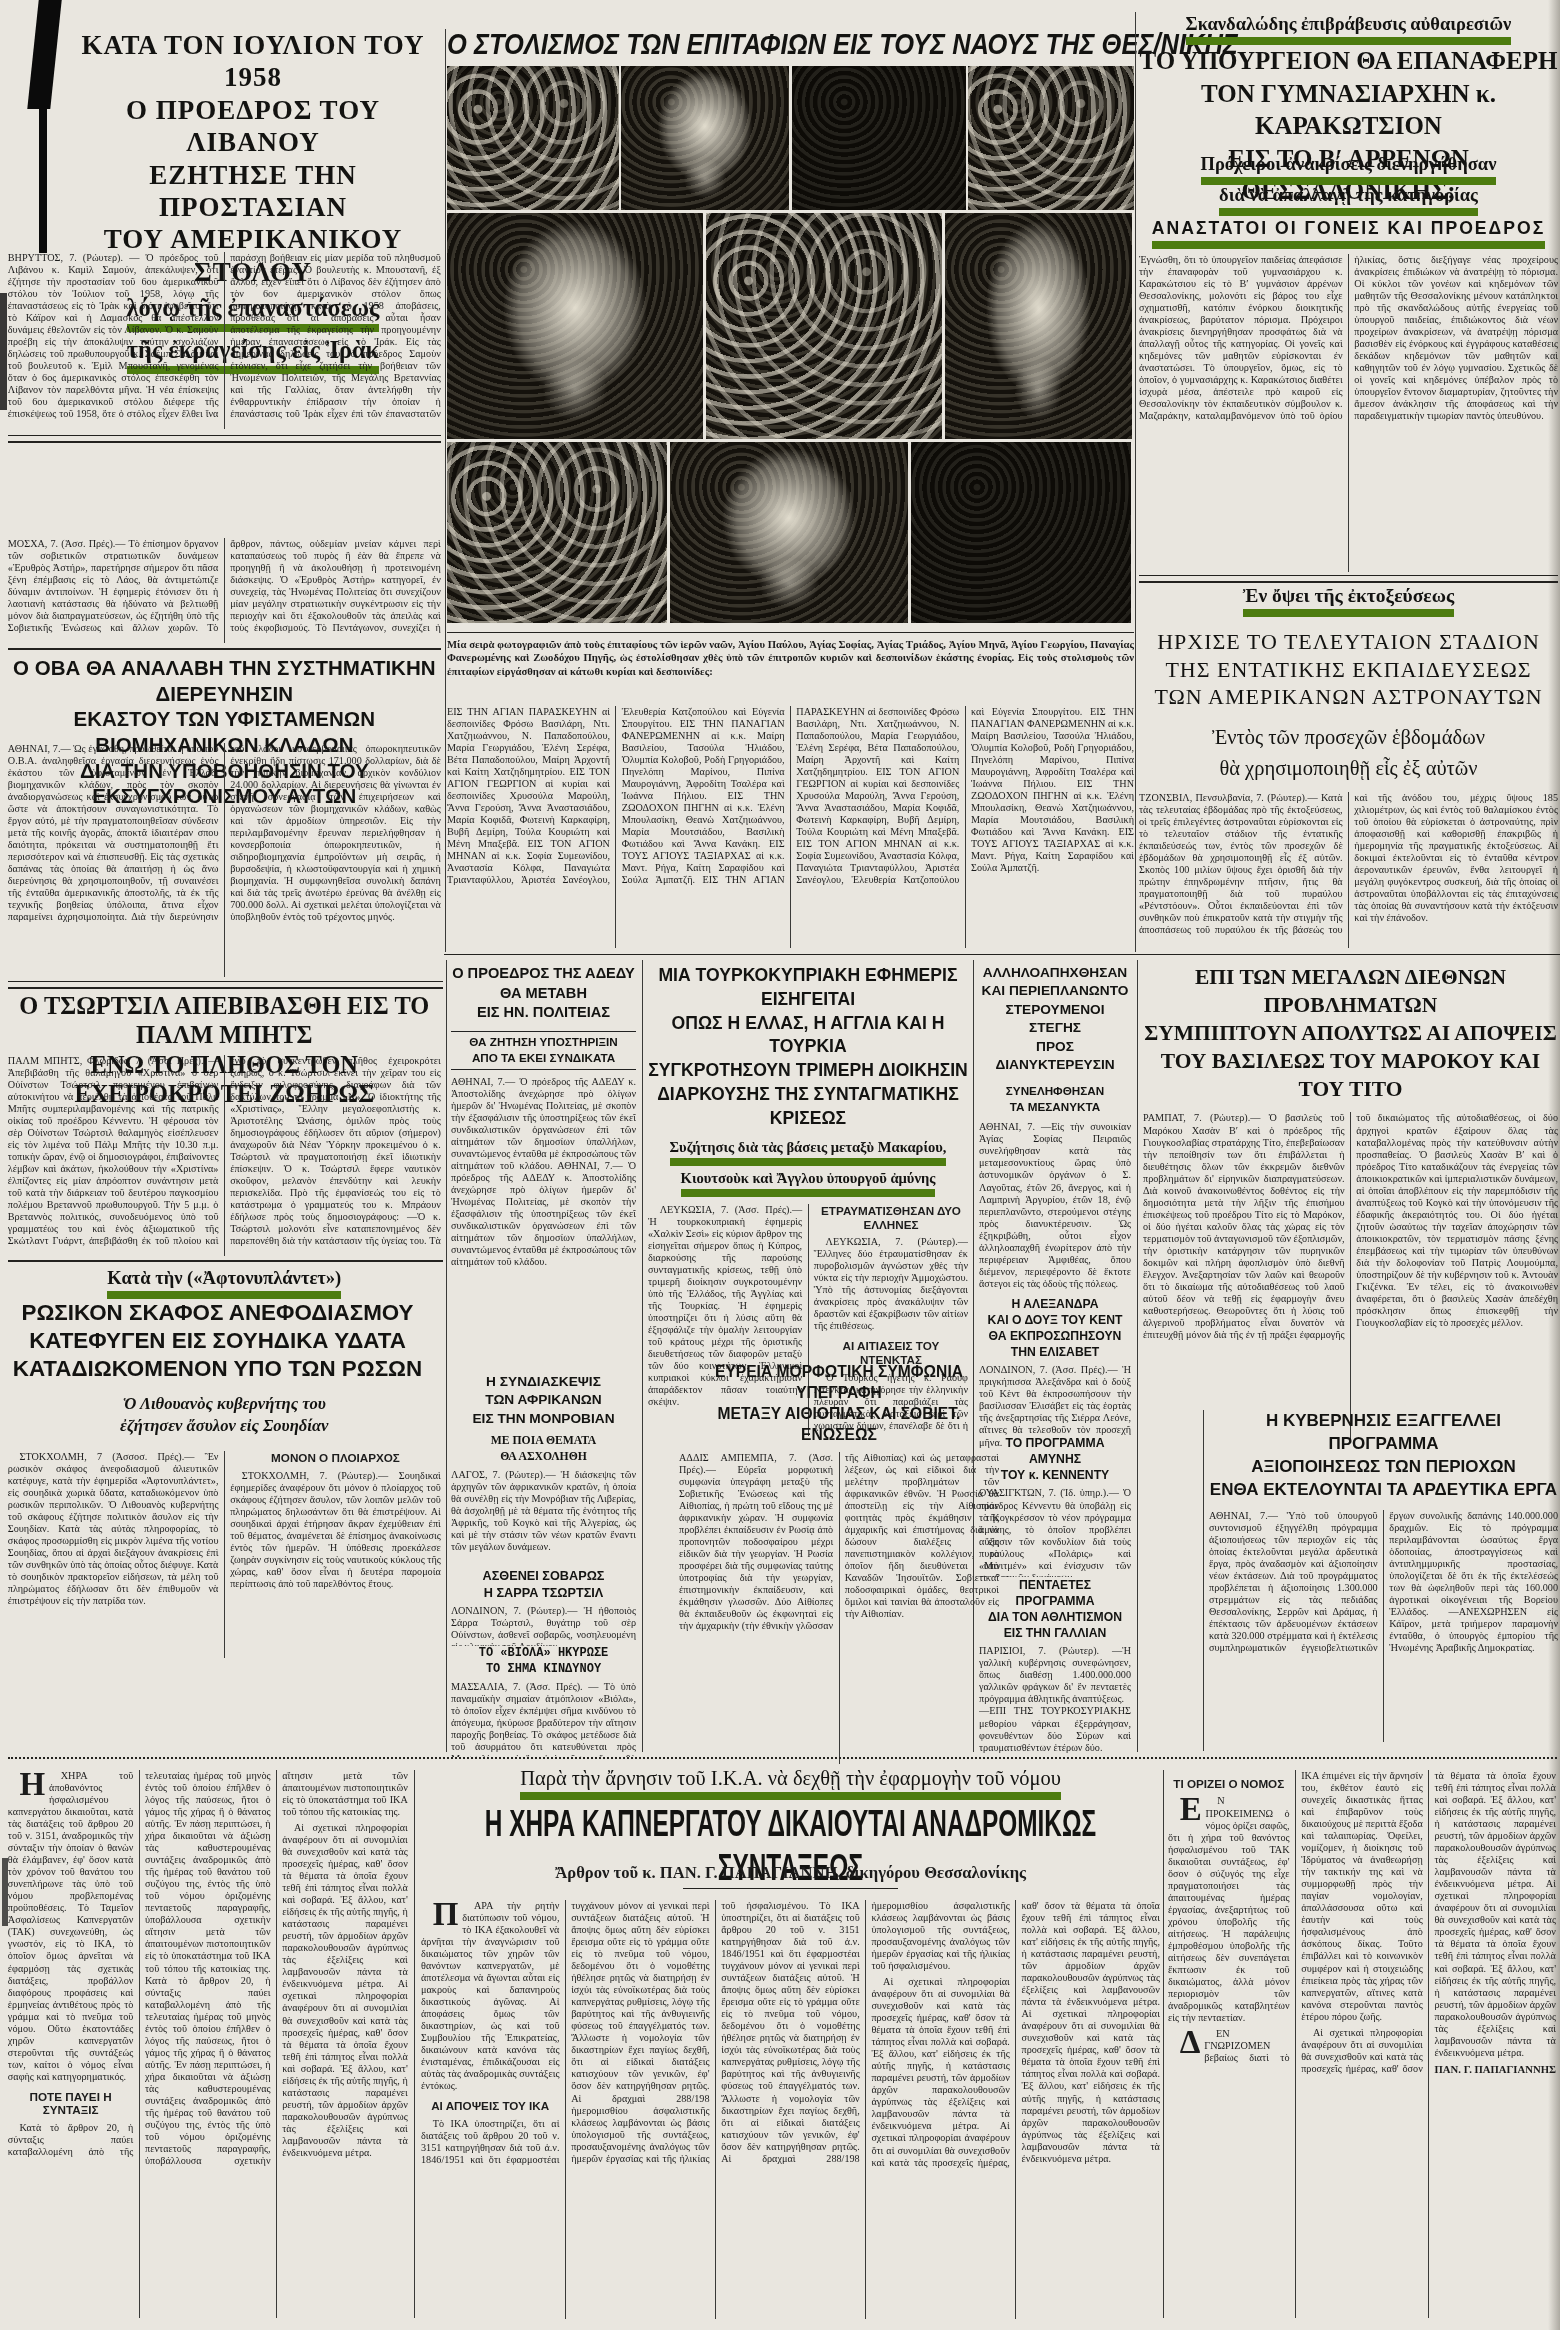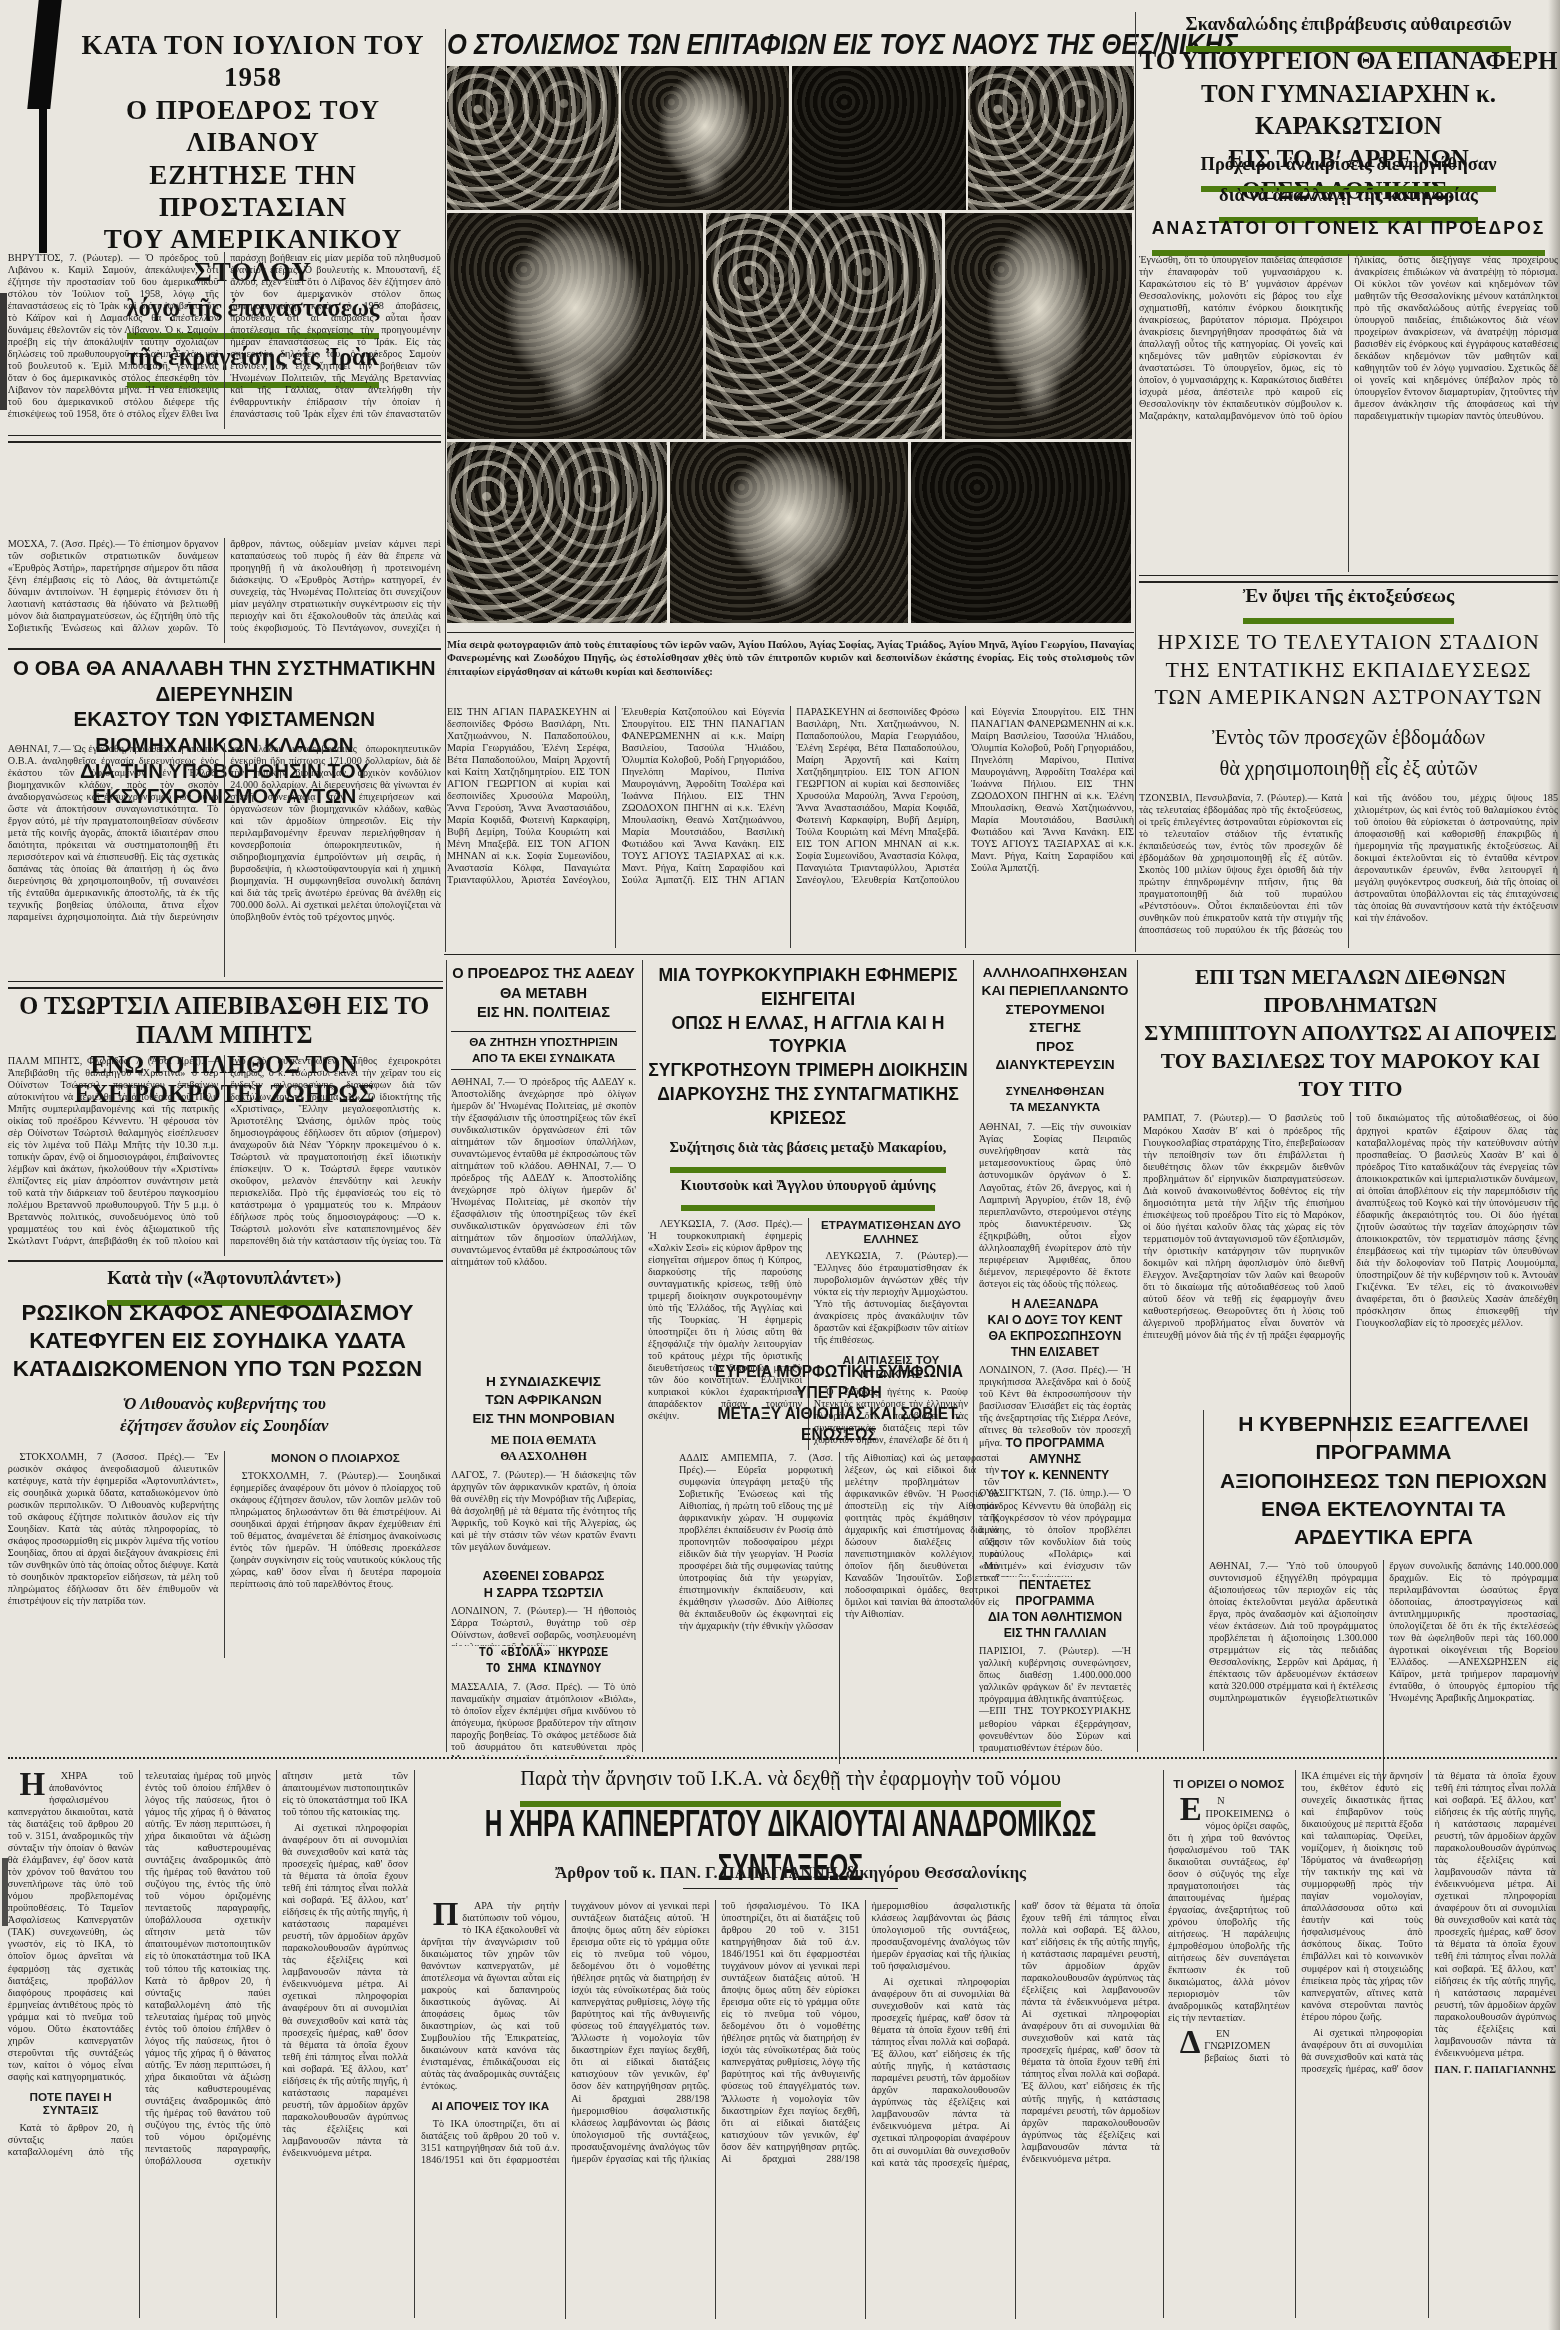--- a/index.html
+++ b/index.html
@@ -11,21 +11,21 @@
   .bt p{margin:0 0 3.9px 0;text-indent:11.7px;}
   .pre{white-space:pre-line;}
   .c2{column-count:2;column-gap:11.7px;column-rule:1px solid #3a3a38;}
   .c3{column-count:3;column-gap:11.7px;column-rule:1px solid #3a3a38;}
   .c4{column-count:4;column-gap:11.7px;column-rule:1px solid #3a3a38;}
   .c5{column-count:5;column-gap:11.7px;column-rule:1px solid #3a3a38;}
   
   .hl{font-weight:bold;text-align:center;color:#131311;}
   .serif{font-family:"Liberation Serif","DejaVu Serif",serif;}
   .sans{font-family:"Liberation Sans","DejaVu Sans",sans-serif;}
-  .sub-u{display:inline-block;border-bottom:6px solid #4d7c0f;padding-bottom:11px;}
+  .sub-u{display:inline-block;border-bottom:8px solid #4d7c0f;padding-bottom:2px;}
   .center{text-align:center;}
   .inner-sub{font-family:"Liberation Sans","DejaVu Sans",sans-serif;font-weight:bold;
              text-align:center;font-size:11.7px;margin:6.8px 0 4.9px;text-indent:0;column-span:none;}
   .dc::first-letter{float:left;font-size:33px;line-height:.82;font-weight:bold;padding:1px 3.9px 0 0;}
   
   .hrule{background:#23221f;height:2px;}
   .hrule1{background:#23221f;height:1px;}
   .hrule-dbl{height:4.9px;border-top:1px solid #23221f;border-bottom:2px solid #23221f;}
   .dotted{height:0;border-top:2.9px dotted #23221f;}
   .vline{width:1px;background:#3a3a38;}
@@ -249,21 +249,21 @@
   </div>
 
   <div class="abs" style="left:1143px;top:964px;width:415px;">
     <div class="hl serif pre" style="font-size:21.5px;line-height:1.3;">ΕΠΙ ΤΩΝ ΜΕΓΑΛΩΝ ΔΙΕΘΝΩΝ ΠΡΟΒΛΗΜΑΤΩΝ
 ΣΥΜΠΙΠΤΟΥΝ ΑΠΟΛΥΤΩΣ ΑΙ ΑΠΟΨΕΙΣ
 ΤΟΥ ΒΑΣΙΛΕΩΣ ΤΟΥ ΜΑΡΟΚΟΥ ΚΑΙ ΤΟΥ ΤΙΤΟ</div>
     <div class="bt c2" style="height:330px;margin-top:8.8px;">ΡΑΜΠΑΤ, 7. (Ρώυτερ).— Ὁ βασιλεὺς τοῦ Μαρόκου Χασὰν Β′ καὶ ὁ πρόεδρος τῆς Γιουγκοσλαβίας στρατάρχης Τίτο, ἐπεβεβαίωσαν τὴν πεποίθησίν των ὅτι ἐπιβάλλεται ἡ διευθέτησις ὅλων τῶν ἐκκρεμῶν διεθνῶν προβλημάτων δι' εἰρηνικῶν διαπραγματεύσεων. Διὰ κοινοῦ ἀνακοινωθέντος δοθέντος εἰς τὴν δημοσιότητα μετὰ τὴν λῆξιν τῆς ἐπισήμου ἐπισκέψεως τοῦ προέδρου Τίτο εἰς τὸ Μαρόκον, οἱ δύο ἡγέται καλοῦν ὅλας τὰς χώρας εἰς τὸν τερματισμὸν τοῦ ἀνταγωνισμοῦ τῶν ἐξοπλισμῶν, τὴν ὁριστικὴν κατάργησιν τῶν πυρηνικῶν δοκιμῶν καὶ πλήρη ἀφοπλισμὸν ὑπὸ διεθνῆ ἔλεγχον. Ἀνεξαρτησίαν τῶν λαῶν καὶ θεωροῦν ὅτι τὸ δικαίωμα τῆς αὐτοδιαθέσεως τοῦ λαοῦ αὐτοῦ δέον νὰ τεθῇ εἰς ἐφαρμογὴν ἄνευ καθυστερήσεως. Θεωροῦντες ὅτι ἡ λύσις τοῦ ἀλγερινοῦ προβλήματος εἶναι δυνατὸν νὰ ἐπιτευχθῇ μόνον διὰ τῆς ἐν τῇ πράξει ἐφαρμογῆς τοῦ δικαιώματος τῆς αὐτοδιαθέσεως, οἱ δύο ἀρχηγοὶ κρατῶν ἐξαίρουν ὅλας τὰς καταβαλλομένας πρὸς τὴν κατεύθυνσιν αὐτὴν προσπαθείας. Ὁ βασιλεὺς Χασὰν Β′ καὶ ὁ πρόεδρος Τίτο καταδικάζουν τὰς ἐνεργείας τῶν ἀποικιοκρατικῶν καὶ ἰμπεριαλιστικῶν δυνάμεων, αἱ ὁποῖαι ἀποβλέπουν εἰς τὴν παρεμπόδισιν τῆς ἀναπτύξεως τοῦ Κογκὸ καὶ τὴν ὑπονόμευσιν τῆς ἐδαφικῆς ἀκεραιότητός του. Οἱ δύο ἡγέται ζητοῦν ὡσαύτως τὴν ταχεῖαν ἀποχώρησιν τῶν ἀποικιοκρατῶν, τὸν τερματισμὸν πάσης ξένης ἐπεμβάσεως καὶ τὴν τιμωρίαν τῶν ὑπευθύνων διὰ τὴν δολοφονίαν τοῦ Πατρὶς Λουμούμπα, ὑποστηρίζουν δὲ τὴν κυβέρνησιν τοῦ κ. Ἀντουὰν Γκιζένκα. Ἐν τέλει, εἰς τὸ ἀνακοινωθὲν ἀναφέρεται, ὅτι ὁ βασιλεὺς Χασὰν ἀπεδέχθη πρόσκλησιν ὅπως ἐπισκεφθῇ τὴν Γιουγκοσλαβίαν εἰς τὸ προσεχὲς μέλλον.</div>
   </div>
 
   <div class="abs" style="left:1209px;top:1410px;width:349px;">
-    <div class="hl sans pre" style="font-size:21px;line-height:1.35;">Η ΚΥΒΕΡΝΗΣΙΣ ΕΞΑΓΓΕΛΛΕΙ ΠΡΟΓΡΑΜΜΑ
+    <div class="hl sans pre" style="font-size:17px;line-height:1.35;">Η ΚΥΒΕΡΝΗΣΙΣ ΕΞΑΓΓΕΛΛΕΙ ΠΡΟΓΡΑΜΜΑ
 ΑΞΙΟΠΟΙΗΣΕΩΣ ΤΩΝ ΠΕΡΙΟΧΩΝ
 ΕΝΘΑ ΕΚΤΕΛΟΥΝΤΑΙ ΤΑ ΑΡΔΕΥΤΙΚΑ ΕΡΓΑ</div>
     <div class="bt c2" style="height:232px;margin-top:7.8px;">ΑΘΗΝΑΙ, 7.— Ὑπὸ τοῦ ὑπουργοῦ συντονισμοῦ ἐξηγγέλθη πρόγραμμα ἀξιοποιήσεως τῶν περιοχῶν εἰς τὰς ὁποίας ἐκτελοῦνται μεγάλα ἀρδευτικὰ ἔργα, πρὸς ἀναδασμὸν καὶ ἀξιοποίησιν νέων ἐκτάσεων. Διὰ τοῦ προγράμματος προβλέπεται ἡ ἀξιοποίησις 1.300.000 στρεμμάτων εἰς τὰς πεδιάδας Θεσσαλονίκης, Σερρῶν καὶ Δράμας, ἡ ἐπέκτασις τῶν ἀρδευομένων ἐκτάσεων κατὰ 320.000 στρέμματα καὶ ἡ ἐκτέλεσις συμπληρωματικῶν ἐγγειοβελτιωτικῶν ἔργων συνολικῆς δαπάνης 140.000.000 δραχμῶν. Εἰς τὸ πρόγραμμα περιλαμβάνονται ὡσαύτως ἔργα ὁδοποιίας, ἀποστραγγίσεως καὶ ἀντιπλημμυρικῆς προστασίας, ὑπολογίζεται δὲ ὅτι ἐκ τῆς ἐκτελέσεώς των θὰ ὠφεληθοῦν περὶ τὰς 160.000 ἀγροτικαὶ οἰκογένειαι τῆς Βορείου Ἑλλάδος.
 —ΑΝΕΧΩΡΗΣΕΝ εἰς Κάϊρον, μετὰ τριήμερον παραμονὴν ἐνταῦθα, ὁ ὑπουργὸς ἐμπορίου τῆς Ἡνωμένης Ἀραβικῆς Δημοκρατίας.</div>
   </div>
 
   <div class="abs vline" style="left:445px;top:29px;height:923px;"></div>
   <div class="abs vline" style="left:1135px;top:11.7px;height:940px;"></div>
   <div class="abs vline" style="left:446px;top:960px;height:792px;"></div>
   <div class="abs vline" style="left:642px;top:960px;height:792px;"></div>

